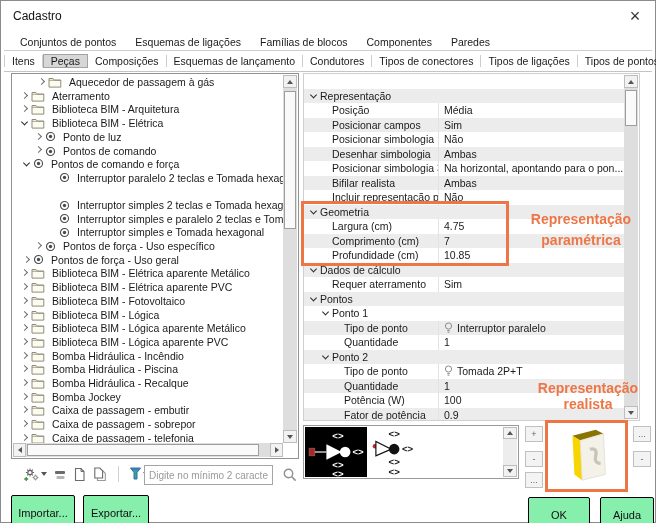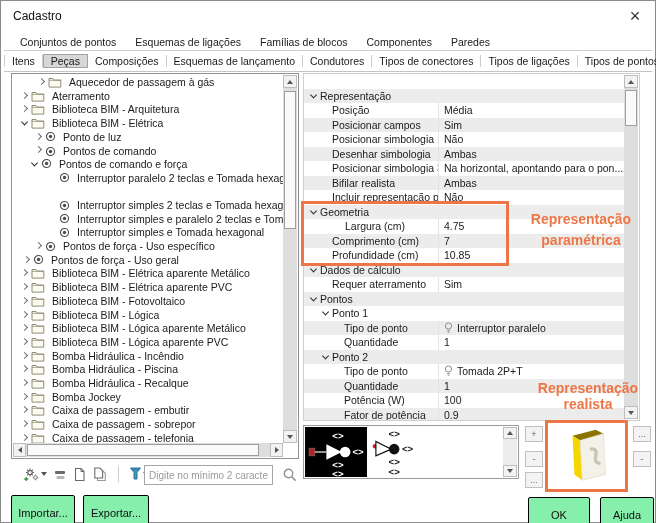--- a/index.html
+++ b/index.html
@@ -169,21 +169,21 @@
   </div>
         <div class="tree-item" style="padding-left: 20px; align-items: flex-end;">
     <span class="chev right"></span>
 
     <svg class="t-ico pt" width="11" height="11" viewBox="0 0 12 12">
       <circle cx="6" cy="6" r="4.4" fill="none" stroke="#4a4a4a" stroke-width="1.2"></circle>
       <circle cx="6" cy="6" r="1.8" fill="#4a4a4a"></circle>
     </svg>
     <span class="tree-label">Pontos de comando</span>
   </div>
-        <div class="tree-item" style="padding-left: 16px;">
+        <div class="tree-item" style="padding-left: 8px;">
     <span class="chev down"></span>
 
     <svg class="t-ico pt" width="11" height="11" viewBox="0 0 12 12">
       <circle cx="6" cy="6" r="4.4" fill="none" stroke="#4a4a4a" stroke-width="1.2"></circle>
       <circle cx="6" cy="6" r="1.8" fill="#4a4a4a"></circle>
     </svg>
     <span class="tree-label">Pontos de comando e força</span>
   </div>
         <div class="tree-item" style="padding-left: 34px;">
     <span class="chev none"></span>
@@ -522,21 +522,21 @@
     <div class="g-name" style="padding-left: 4px;">
       <span class="chev down"></span>
       <span>Geometria</span>
     </div>
     <div class="g-val">
 
       <span></span>
     </div>
   </div>
         <div class="grid-row prop">
-    <div class="g-name" style="padding-left: 16px; gap: 13px;">
+    <div class="g-name" style="padding-left: 16px;">
       <span class="chev none"></span>
       <span>Largura (cm)</span>
     </div>
     <div class="g-val">
 
       <span>4.75</span>
     </div>
   </div>
         <div class="grid-row prop alt">
     <div class="g-name" style="padding-left: 16px;">

